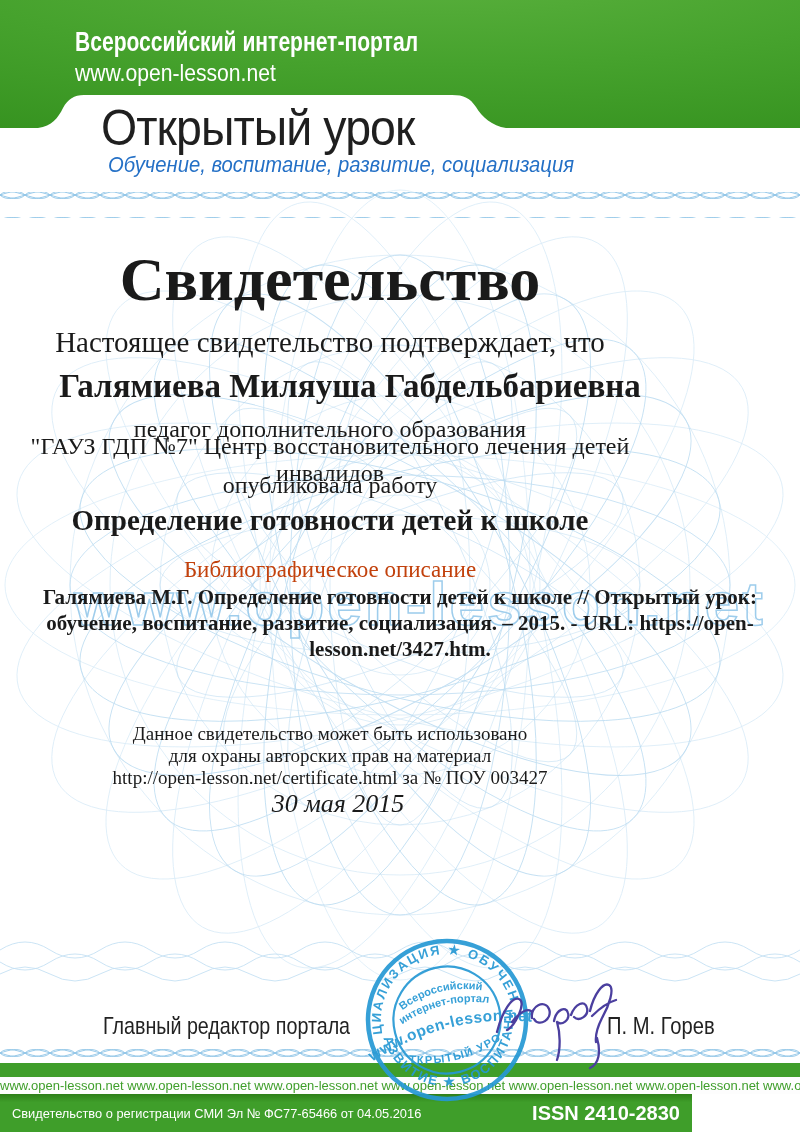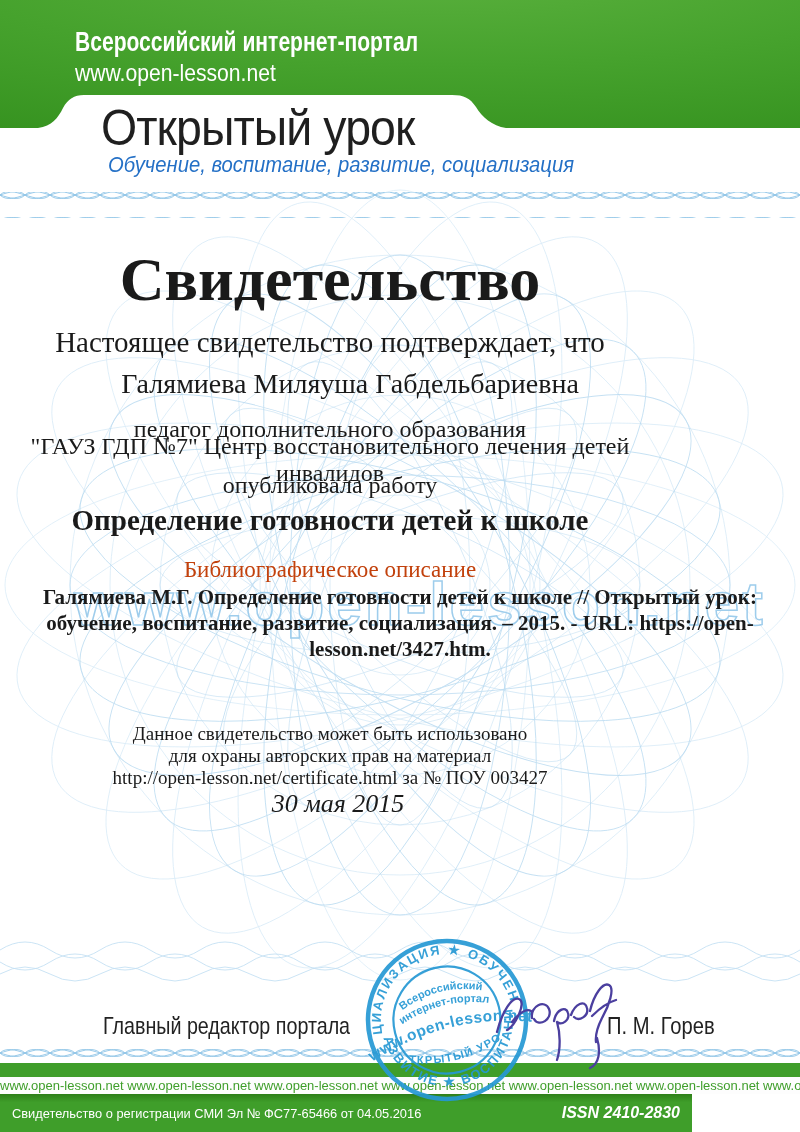--- a/index.html
+++ b/index.html
@@ -27,21 +27,21 @@
   
   .bg-svg{left:0;top:0;z-index:0;}
   .guil{stroke:var(--blue_guilloche);fill:none;}
   .braid{stroke:var(--blue_braid);fill:none;}
   .watermark{font-family:"Liberation Sans",sans-serif;font-weight:bold;font-size:62px;
     letter-spacing:3px;fill:rgba(255,255,255,.45);stroke:#9ecdec;stroke-width:1.5px;}
   
   .ctext{left:4px;width:652px;text-align:center;z-index:3;}
   .cert-title{top:244px;font-size:62px;font-weight:bold;}
   .cert-statement{top:326px;font-size:29px;}
-  .recipient-name{top:368px;font-size:28px;font-weight:normal;padding-left:20px;}
+  .recipient-name{top:368px;font-size:33px;font-weight:bold;padding-left:20px;}
   .recipient-position{top:407px;font-size:24px;margin-top:9px;}
   .recipient-organization{top:433px;font-size:24px;}
   .action-line{top:472px;font-size:24px;}
   .work-title{top:504px;font-size:29px;font-weight:bold;}
   .biblio-heading{top:557px;font-size:23px;color:#c2410c;}
   .biblio-text{top:584px;left:25px;width:750px;font-size:21px;font-weight:bold;
     line-height:1.24;overflow-wrap:break-word;}
   .notice-block{top:679px;font-size:19px;line-height:22px;margin-top:44px;}
   .issue-date{top:789px;font-size:26px;font-style:italic;margin-left:8px;}
   
@@ -61,21 +61,21 @@
   
   .footer-green-strip{left:0;top:1063px;width:800px;height:14px;background:var(--green_mid);z-index:1;}
   .footer-url-strip{left:0;top:1077px;width:800px;height:17px;background:#fdfdfd;z-index:1;
     font-family:"Liberation Sans",sans-serif;font-size:13px;line-height:17px;color:var(--green_mid);
     white-space:nowrap;overflow:hidden;}
   .footer-bar{left:0;top:1094px;width:692px;height:38px;z-index:1;
     background:linear-gradient(#2e7f19 0%, #3f9e2a 22%, #3f9e2a 100%);
     display:flex;align-items:center;justify-content:space-between;padding:0 12px;box-sizing:border-box;}
   .registration-text{font-family:"Liberation Sans",sans-serif;font-size:13.5px;color:#fff;
     transform:scaleX(.95);transform-origin:left center;white-space:nowrap;}
-  .issn-text{font-family:"Liberation Sans",sans-serif;font-size:16px;font-weight:bold;color:#fff;white-space:nowrap;font-style:italic;}
+  .issn-text{font-family:"Liberation Sans",sans-serif;font-size:20px;font-weight:bold;color:#fff;white-space:nowrap;}
 </style>
 </head>
 <body>
 
 <svg class="abs bg-svg" width="800" height="1132" viewBox="0 0 800 1132">
   <defs>
     <pattern id="braidP" width="50" height="26" patternUnits="userSpaceOnUse">
       <path class="braid" stroke-width=".9" d="M0,13 C12,1 38,25 50,13"></path>
       <path class="braid" stroke-width=".9" d="M0,13 C12,25 38,1 50,13"></path>
       <path class="braid" stroke-width=".9" d="M-25,13 C-13,1 13,25 25,13 M25,13 C37,1 63,25 75,13"></path>

